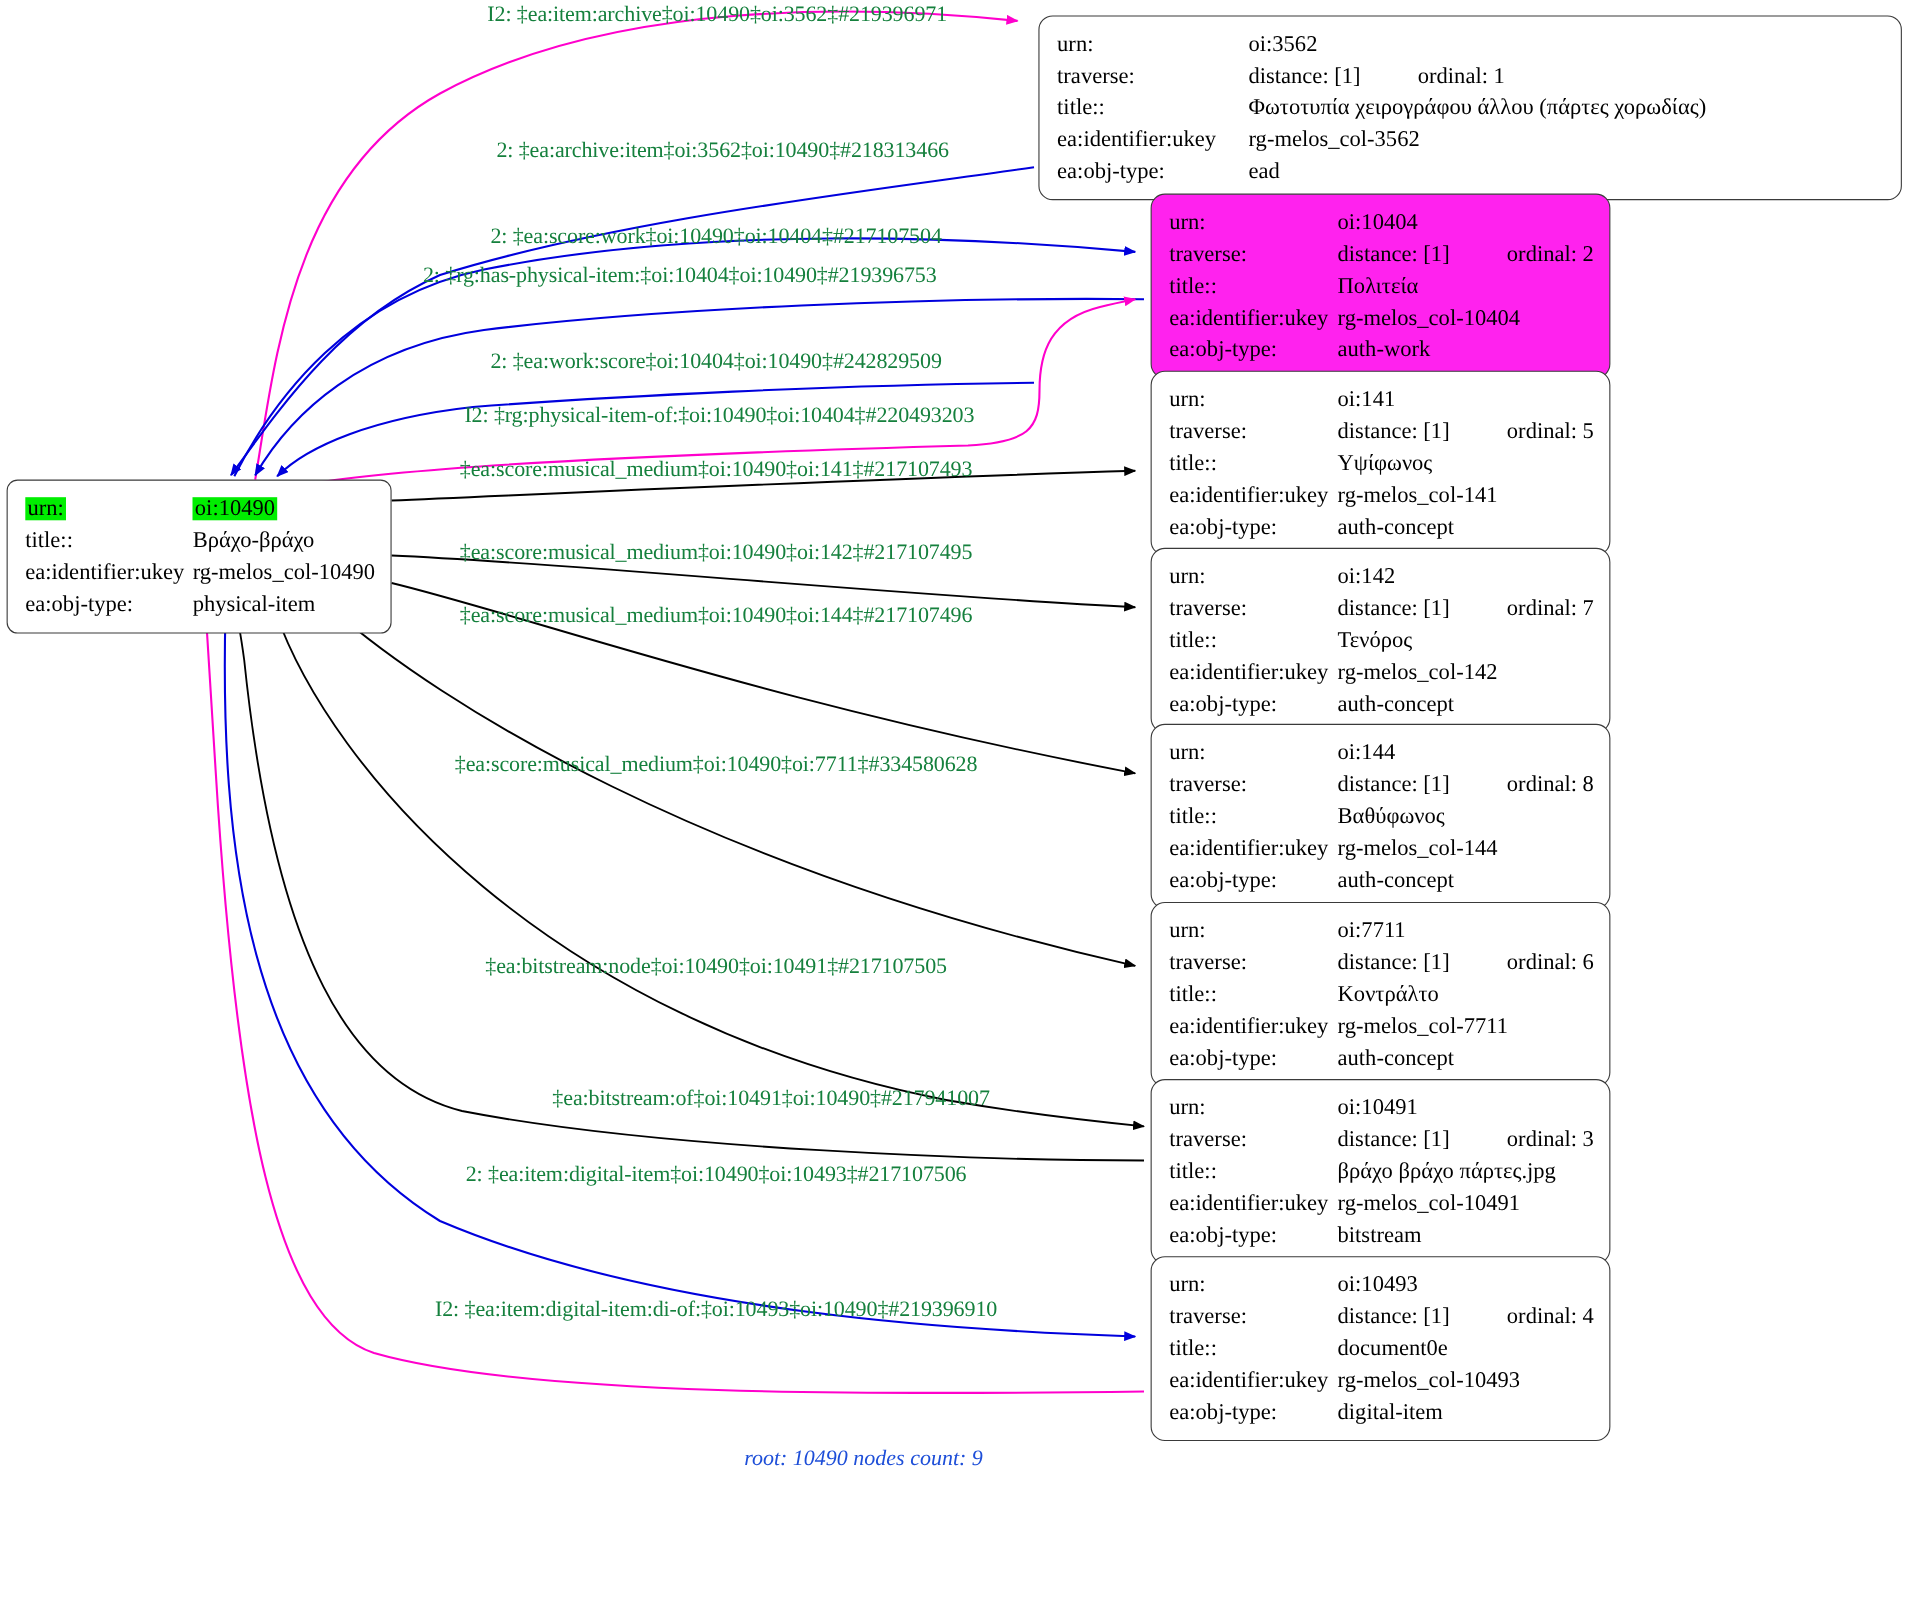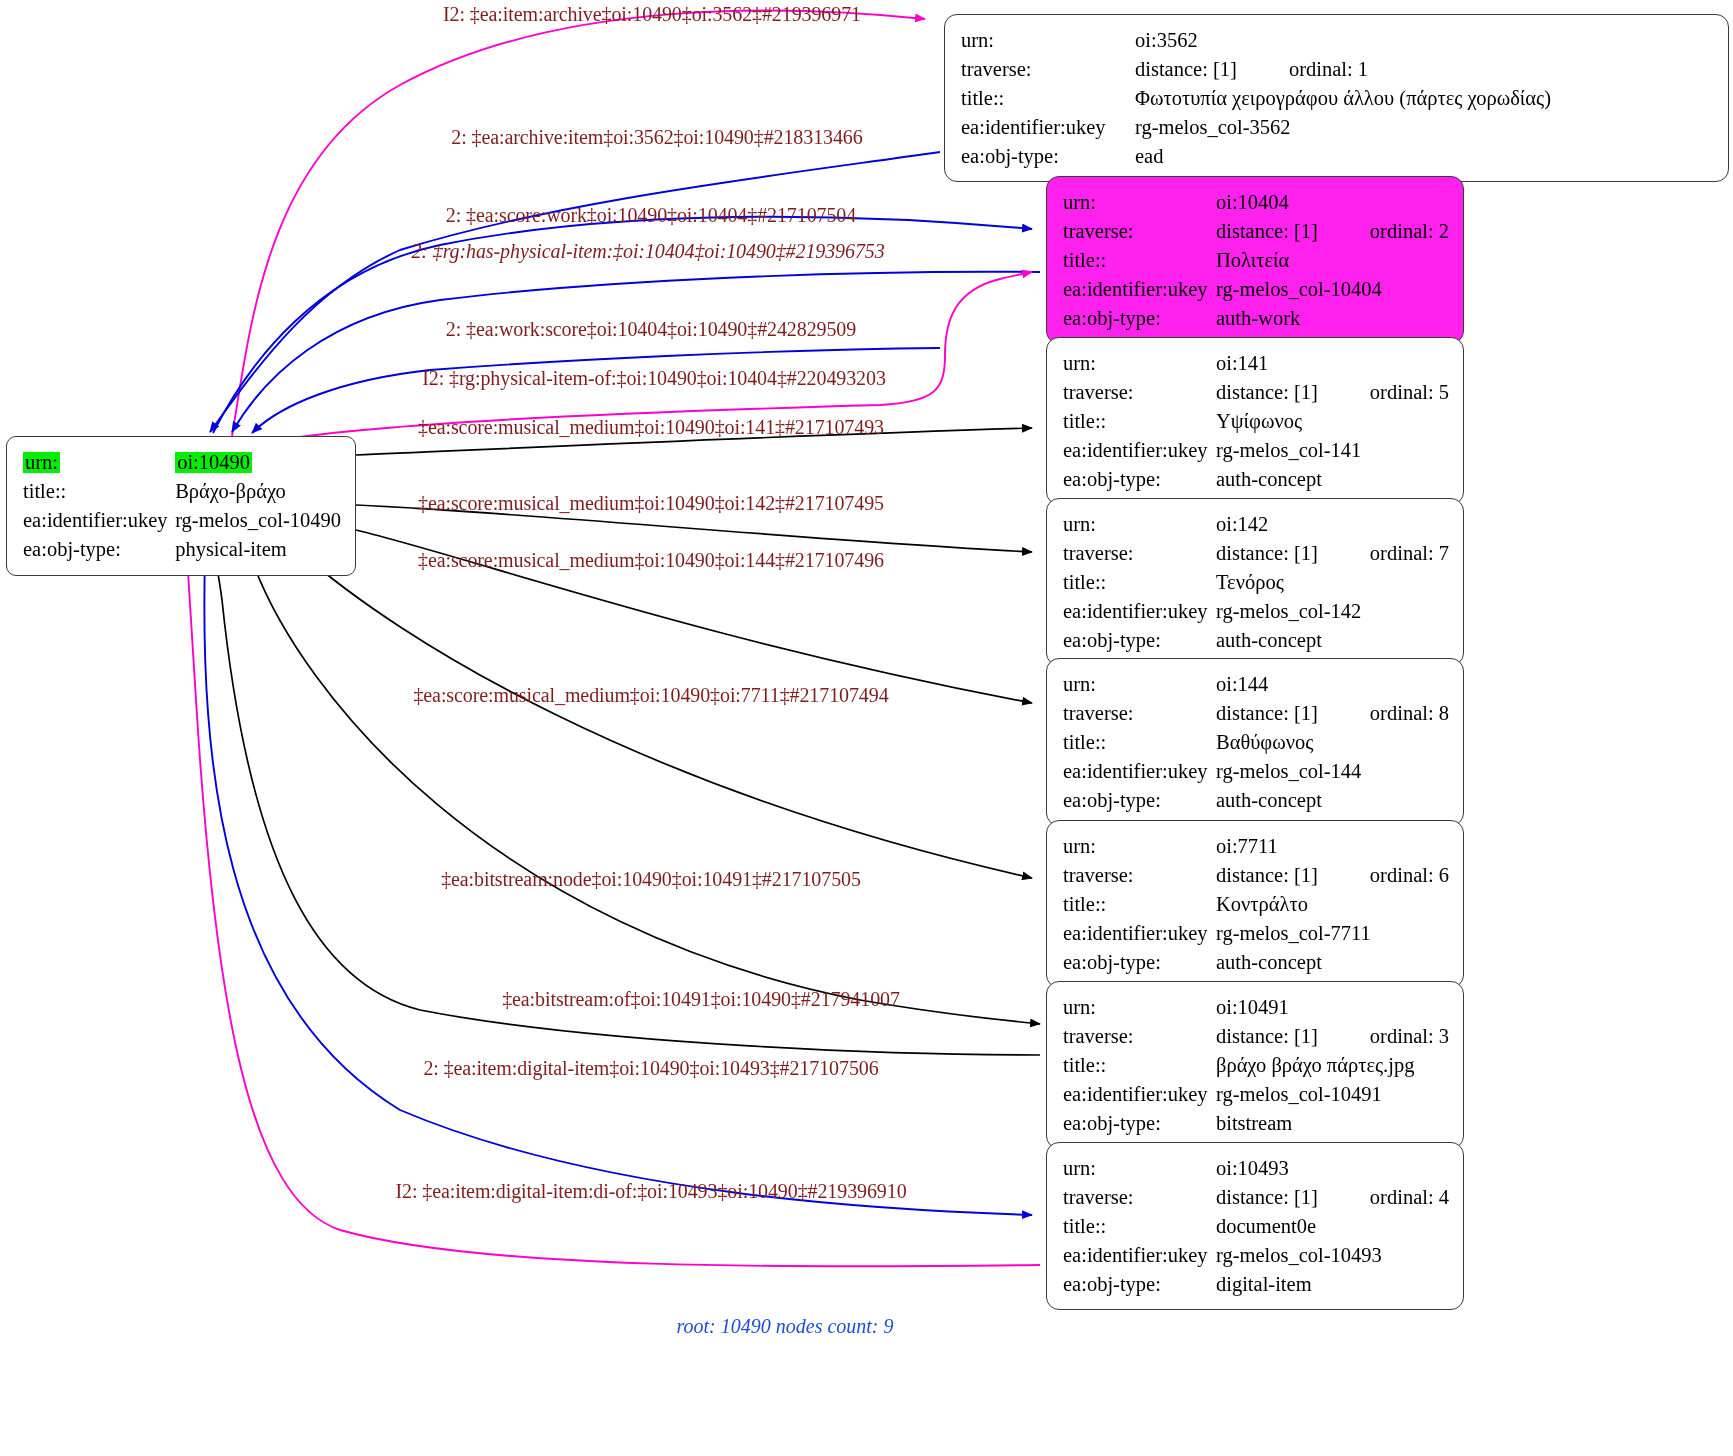--- a/index.html
+++ b/index.html
@@ -56,21 +56,21 @@
   .hl-cell {
     display: inline-block;
     padding: 0 2px;
   }
   .traverse-v .ord {
     padding-left: 52px;
   }
   .edge-label {
     position: absolute;
     font-size: 20px;
-    color: #7f1d1d;
+    color: #15803d;
     white-space: nowrap;
     transform: translate(-50%, -50%);
     letter-spacing: -0.1px;
   }
   .footer-label {
     position: absolute;
     font-size: 20px;
     color: #1d4ed8;
     white-space: nowrap;
     transform: translateX(-50%);
@@ -359,27 +359,27 @@
         <td class="k">ea:obj-type:</td>
         <td class="v">digital-item</td>
       </tr>
     </tbody>
       </table>
   </div>
 
   <div class="edge-label" style="left:652px;  top:14px;">I2: ‡ea:item:archive‡oi:10490‡oi:3562‡#219396971</div>
   <div class="edge-label" style="left:657px;  top:137px;">2: ‡ea:archive:item‡oi:3562‡oi:10490‡#218313466</div>
   <div class="edge-label" style="left:651px;  top:215px;">2: ‡ea:score:work‡oi:10490‡oi:10404‡#217107504</div>
-  <div class="edge-label" style="left:648px;  top:251px;font-style:italic;">2: ‡rg:has-physical-item:‡oi:10404‡oi:10490‡#219396753</div>
+  <div class="edge-label" style="left:618px;  top:251px;">2: ‡rg:has-physical-item:‡oi:10404‡oi:10490‡#219396753</div>
   <div class="edge-label" style="left:651px;  top:329px;">2: ‡ea:work:score‡oi:10404‡oi:10490‡#242829509</div>
   <div class="edge-label" style="left:654px;  top:378px;">I2: ‡rg:physical-item-of:‡oi:10490‡oi:10404‡#220493203</div>
   <div class="edge-label" style="left:651px;  top:427px;">‡ea:score:musical_medium‡oi:10490‡oi:141‡#217107493</div>
   <div class="edge-label" style="left:651px;  top:503px;">‡ea:score:musical_medium‡oi:10490‡oi:142‡#217107495</div>
   <div class="edge-label" style="left:651px;  top:560px;">‡ea:score:musical_medium‡oi:10490‡oi:144‡#217107496</div>
-  <div class="edge-label" style="left:651px;  top:695px;">‡ea:score:musical_medium‡oi:10490‡oi:7711‡#217107494</div>
+  <div class="edge-label" style="left:651px;  top:695px;">‡ea:score:musical_medium‡oi:10490‡oi:7711‡#334580628</div>
   <div class="edge-label" style="left:651px;  top:879px;">‡ea:bitstream:node‡oi:10490‡oi:10491‡#217107505</div>
   <div class="edge-label" style="left:657px;  top:999px;margin-left:44px;">‡ea:bitstream:of‡oi:10491‡oi:10490‡#217941007</div>
   <div class="edge-label" style="left:651px;  top:1068px;">2: ‡ea:item:digital-item‡oi:10490‡oi:10493‡#217107506</div>
   <div class="edge-label" style="left:651px;  top:1191px;">I2: ‡ea:item:digital-item:di-of:‡oi:10493‡oi:10490‡#219396910</div>
 
   <div class="footer-label" style="left:785px; top:1315px;">root: 10490 nodes count: 9</div>
 
 </div>
 
 </body></html>

